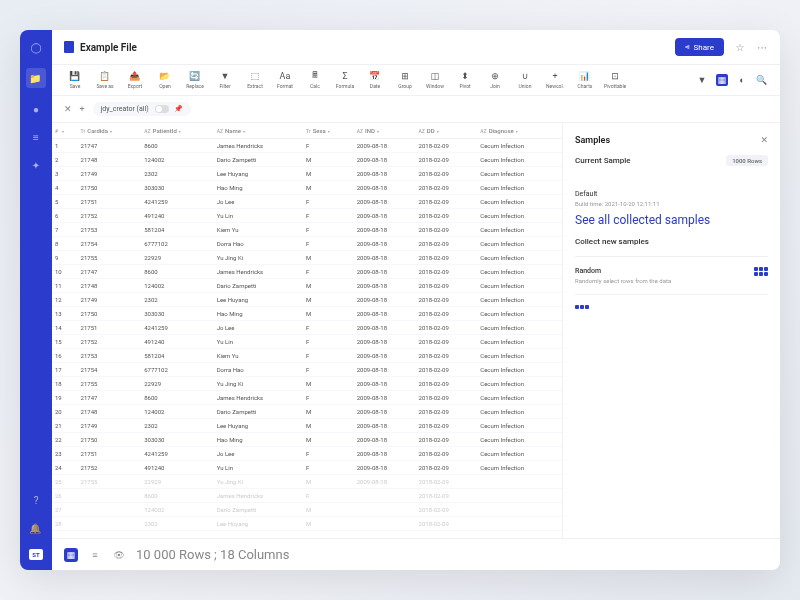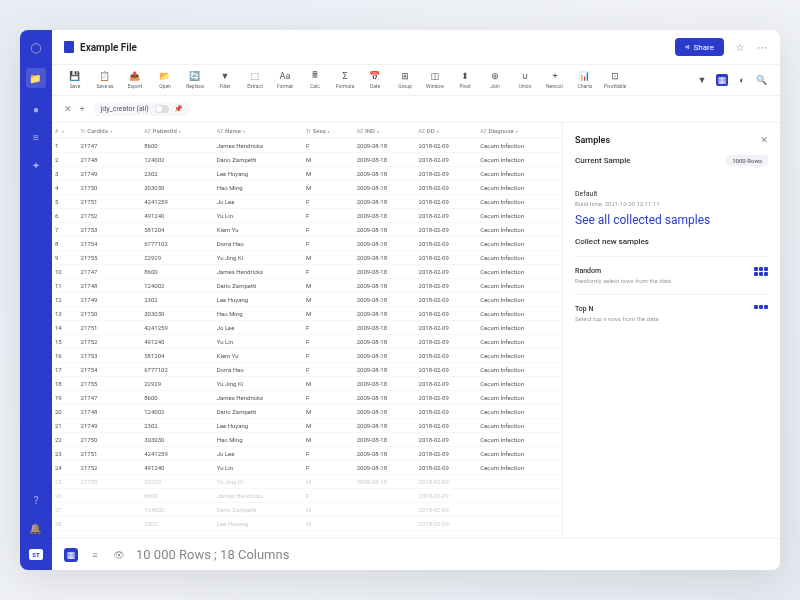--- a/index.html
+++ b/index.html
@@ -504,24 +504,20 @@
               <div class="sample-icon ">
                 <div></div>
                 <div></div>
                 <div></div>
                 <div></div>
                 <div></div>
                 <div></div>
               </div>
             </div>
             <div class="sample-option">
-              <div class="sample-option-text">
-                <div class="sample-option-title">Top N</div>
-                <div class="sample-option-desc">Select top n rows from the data</div>
-              </div>
               <div class="sample-icon ">
                 <div></div>
                 <div></div>
                 <div></div>
               </div>
             </div>
           </div>
       </div>
     </div>
 

